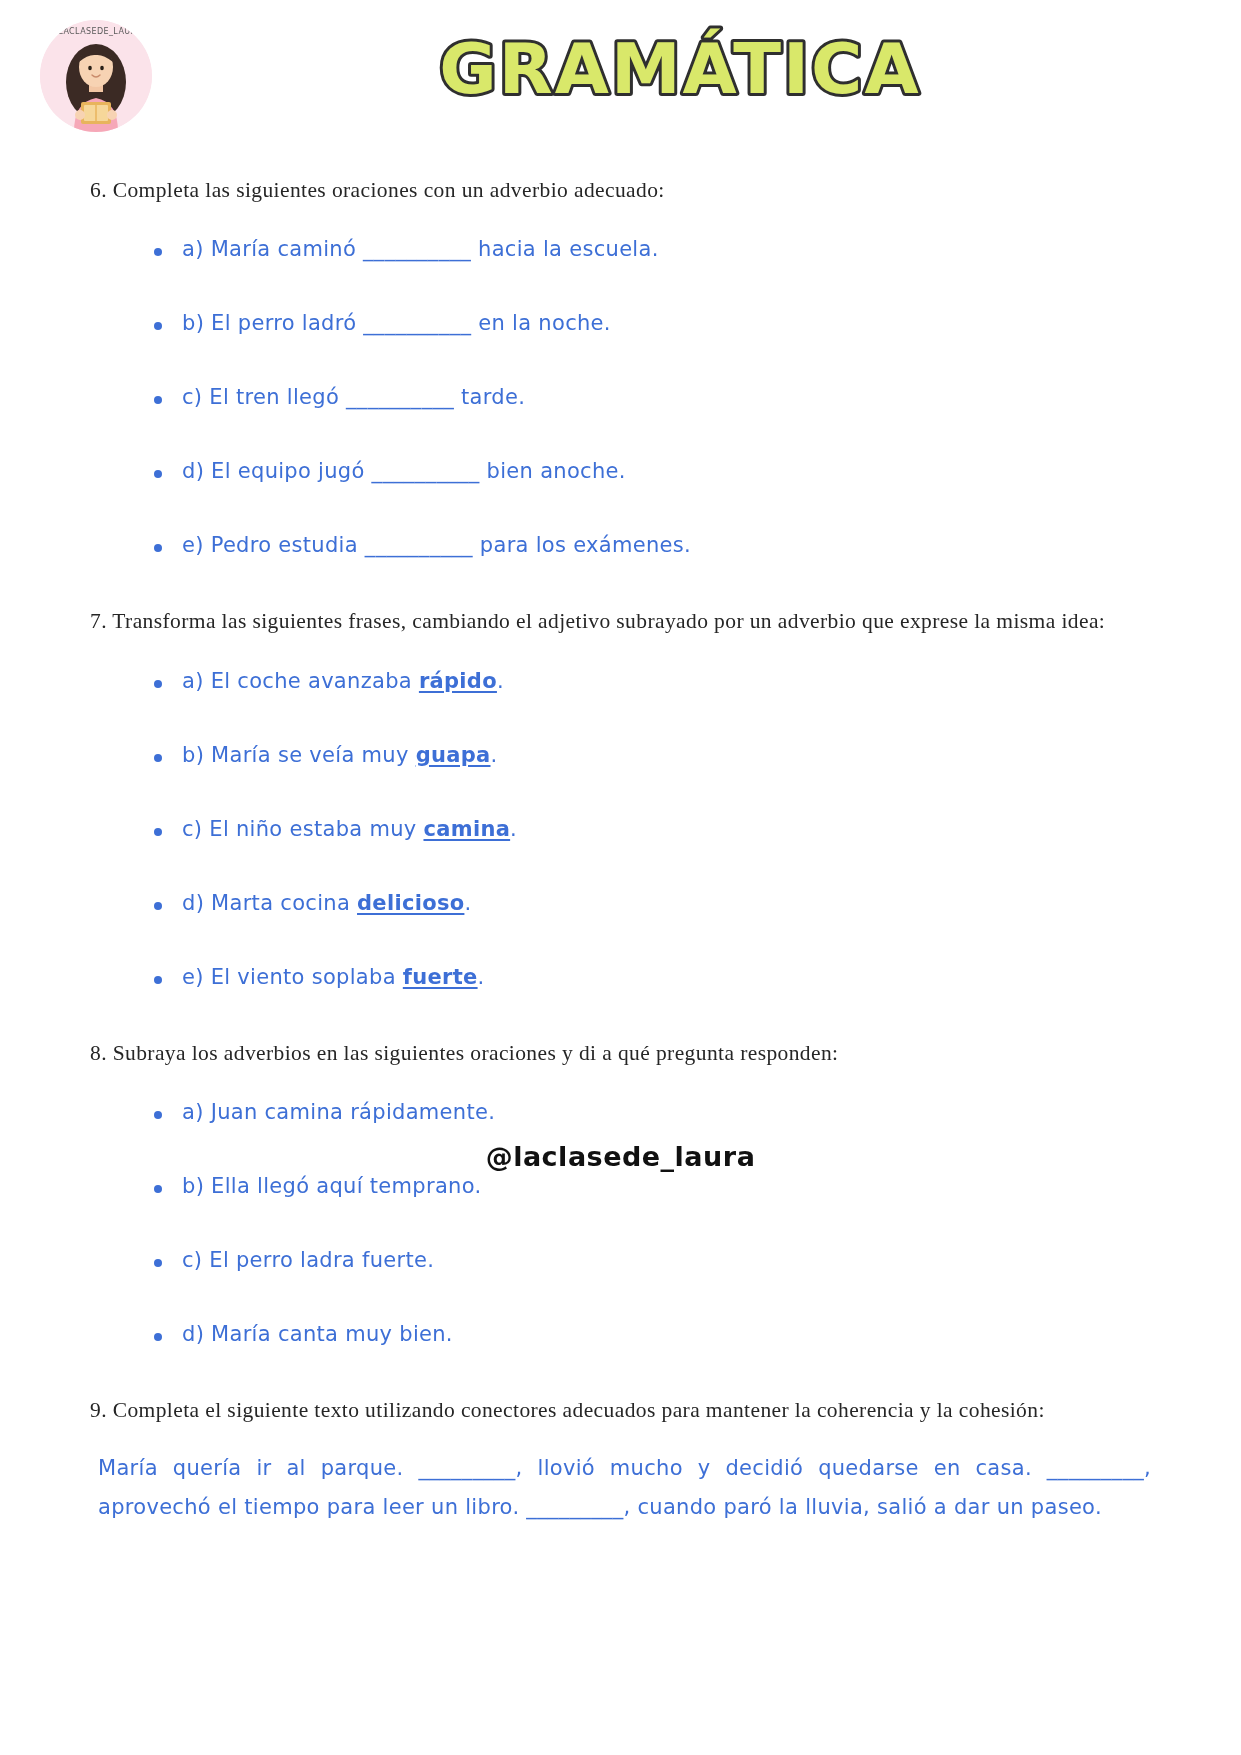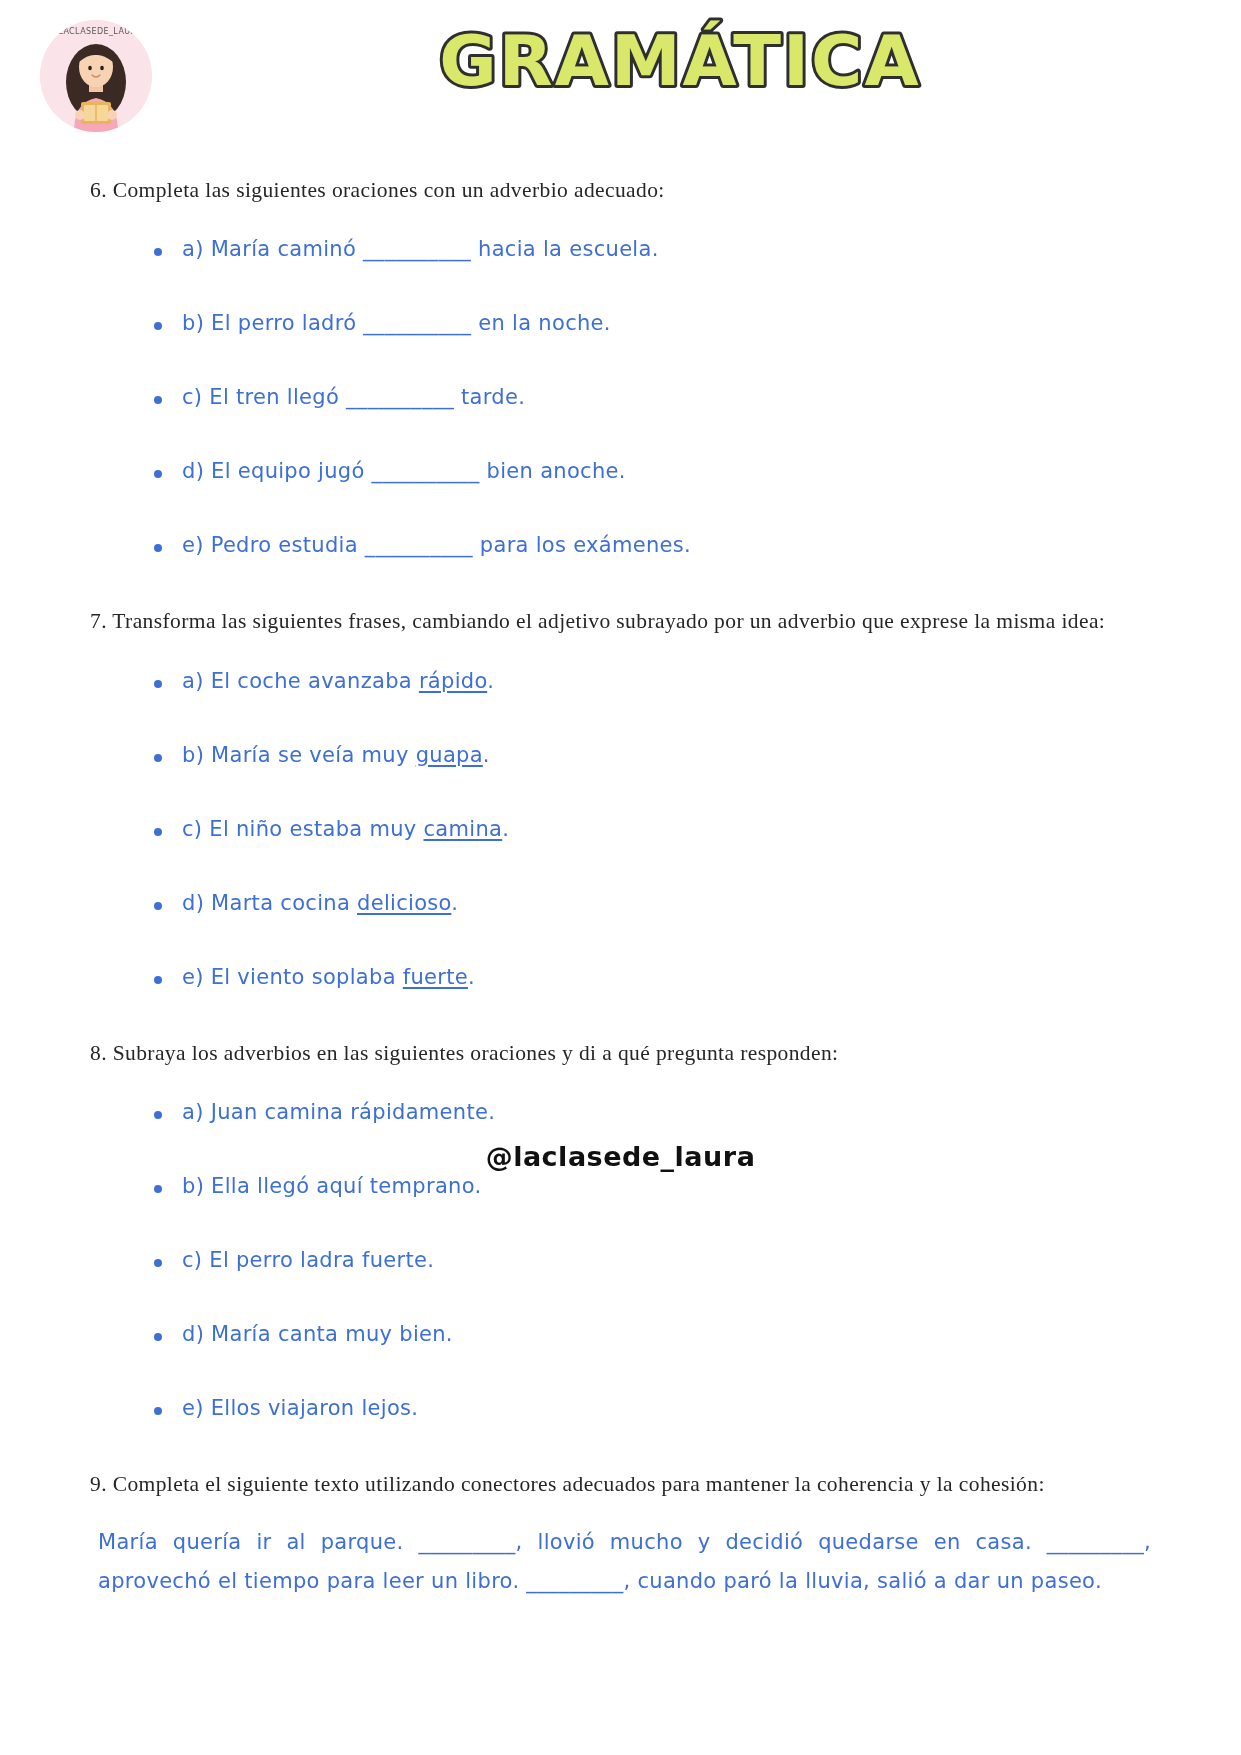--- a/index.html
+++ b/index.html
@@ -46,21 +46,21 @@
     text-align: center;
     font-size: 8px;
     letter-spacing: 0.4px;
     color: #5b5b5b;
     font-family: "DejaVu Sans", sans-serif;
   }
   .avatar svg { position: absolute; left: 0; top: 0; }
   .title-wrap {
     position: absolute;
     left: 180px;
-    top: 0;
+    top: 8px;
     width: 1000px;
     text-align: right;
   }
   .title-svg { display: block; margin: 0 auto; }
 
   
   .content {
     position: absolute;
     left: 0;
     top: 150px;
@@ -102,20 +102,21 @@
     left: 4px;
     top: 9px;
     width: 8px;
     height: 8px;
     border-radius: 50%;
     background: #3d6fd6;
   }
   ul.items li u {
     text-decoration: underline;
     text-underline-offset: 3px;
+    font-weight: bold;
   }
 
   .para-blue {
     font-family: "DejaVu Sans", sans-serif;
     font-size: 21px;
     color: #3d6fd6;
     line-height: 1.85;
     letter-spacing: 0.3px;
     text-align: justify;
     margin: 22px 0 0 8px;
@@ -197,21 +198,20 @@
       <li>d) Marta cocina <u>delicioso</u>.</li>
       <li>e) El viento soplaba <u>fuerte</u>.</li>
     </ul>
 
     <p class="q-heading">8. Subraya los adverbios en las siguientes oraciones y di a qué pregunta responden:</p>
     <ul class="items">
       <li>a) Juan camina rápidamente.</li>
       <li>b) Ella llegó aquí temprano.</li>
       <li>c) El perro ladra fuerte.</li>
       <li>d) María canta muy bien.</li>
-      <li>e) Ellos viajaron lejos.</li>
     </ul>
 
     <p class="q-heading">9. Completa el siguiente texto utilizando conectores adecuados para mantener la coherencia y la cohesión:</p>
     <p class="para-blue">María quería ir al parque. _________, llovió mucho y decidió quedarse en casa. _________, aprovechó el tiempo para leer un libro. _________, cuando paró la lluvia, salió a dar un paseo.</p>
 
   </div>
 
   <div class="footer">@laclasede_laura</div>
 
 </div>

